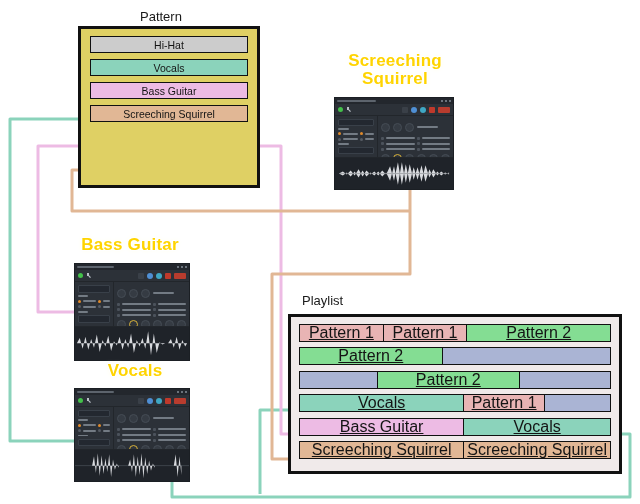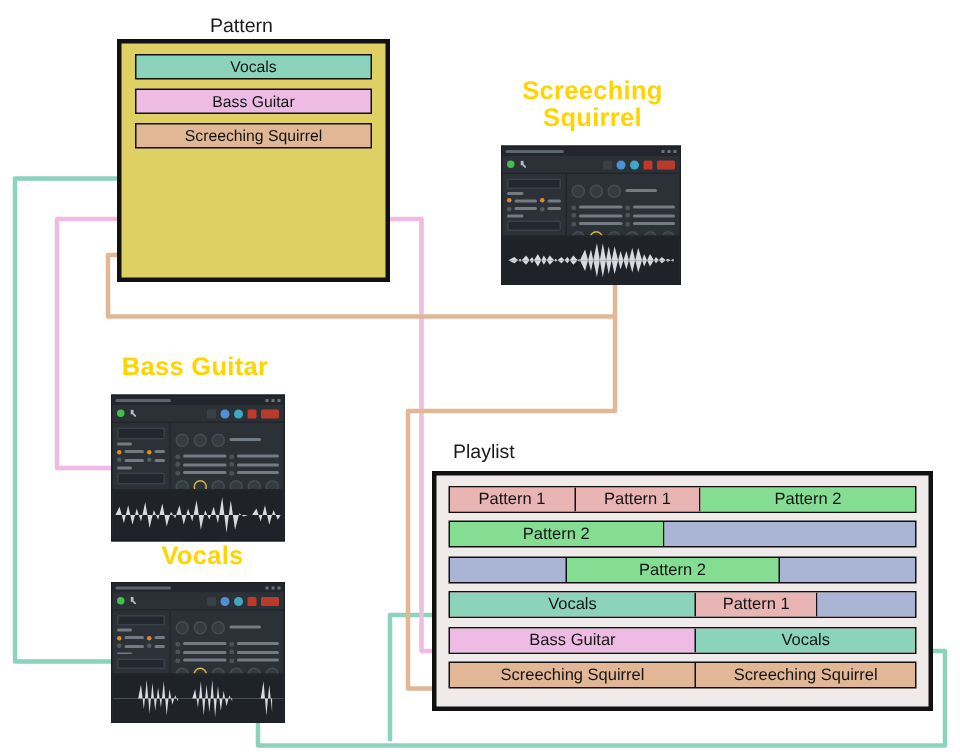--- a/index.html
+++ b/index.html
@@ -53,24 +53,24 @@
   .pl-row{
     height:18px;margin-bottom:5.4px;
     border:1.8px solid #111;
     box-sizing:border-box;
     display:flex;
     overflow:hidden;
   }
   .pl-row:last-child{margin-bottom:0;}
   .pl-clip{
     display:flex;align-items:center;justify-content:center;
-    font-size:11px;color:#141414;
+    font-size:16px;color:#141414;
     border-right:1.6px solid #111;
     box-sizing:border-box;
-    white-space:nowrap;overflow:hidden;
+    white-space:nowrap;overflow:hidden;text-decoration:underline;
   }
   .pl-clip:last-child{border-right:none;}
 
   
   .shot-title{
     position:absolute;z-index:5;
     font-size:17px;font-weight:bold;
     color:#ffd400;
     text-align:center;
     line-height:18px;
@@ -166,20 +166,23 @@
 
       <path stroke="#e1b795" d="M78,170 L72,170 L72,211 L410,211"></path>
 
       <path stroke="#e1b795" d="M410,190 L410,274 L272,274 L272,459 L294,459"></path>
     </g>
   </svg>
 
   <div class="grp-title" style="left:140px;top:9px;">Pattern</div>
 
   <div id="channels-panel">
+    <div class="chan-row" style="background:#cccccc;">
+      <span>Hi-Hat</span>
+    </div>
     <div class="chan-row" style="background:#8bd3bb;">
       <span>Vocals</span>
     </div>
     <div class="chan-row" style="background:#edbbe4;">
       <span>Bass Guitar</span>
     </div>
     <div class="chan-row" style="background:#e1b795;">
       <span>Screeching Squirrel</span>
     </div>
   </div>

